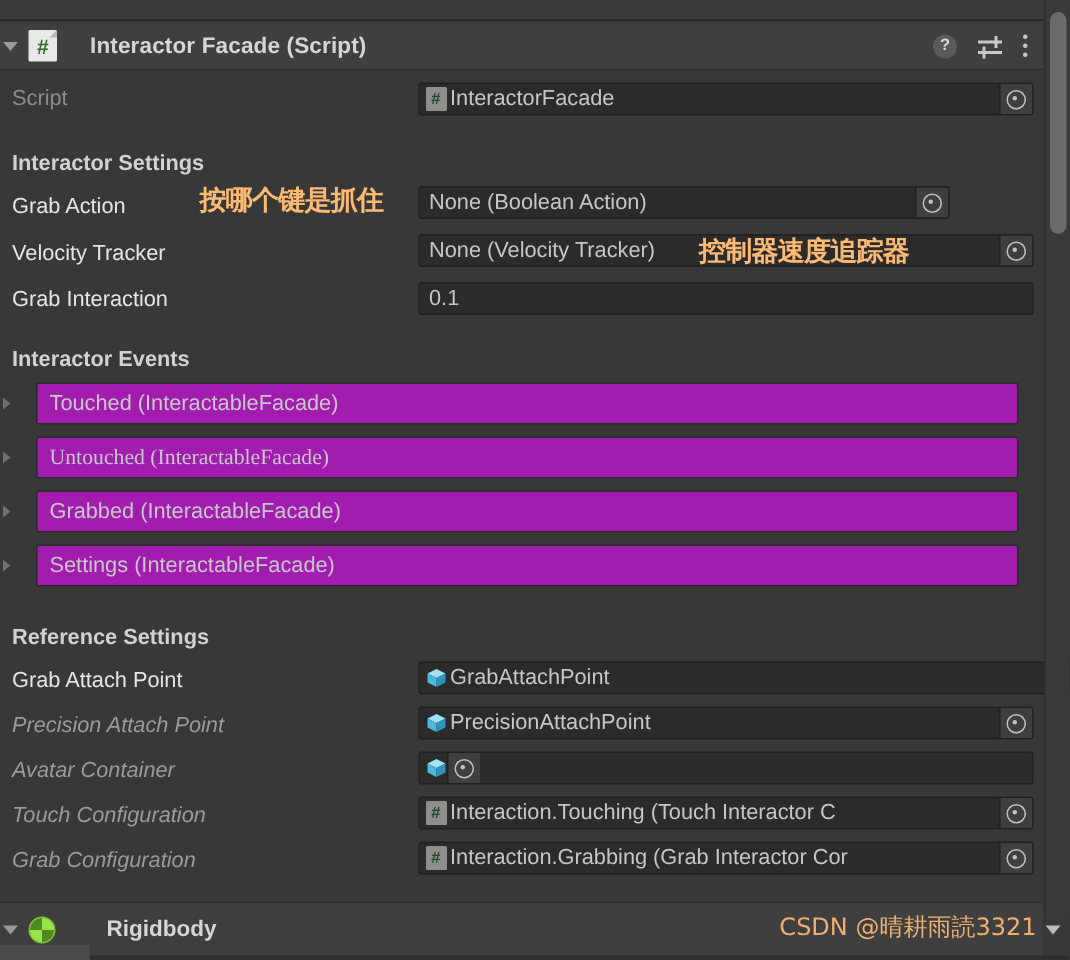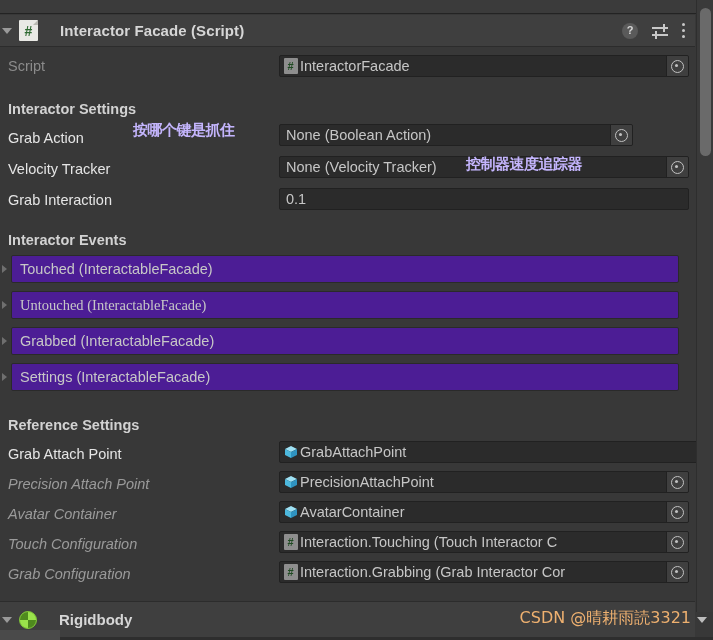--- a/index.html
+++ b/index.html
@@ -259,42 +259,42 @@
   }
   .ev-tri {
     margin-left: 2px;
     width: 0; height: 0;
     border-top: 4px solid transparent;
     border-bottom: 4px solid transparent;
     border-left: 5px solid #6f6f6f;
     flex: 0 0 auto;
   }
   .ev-box {
-    margin-left: 4px;
+    margin-left: 17px;
     flex: 1 1 auto;
     height: 28px;
     margin-right: 16px;
-    background: #4c1d95;
+    background: #a21caf;
     border: 1px solid #2a2a2a;
     border-radius: 2px;
     box-sizing: border-box;
     display: flex;
     align-items: center;
   }
   .ev-text {
     font-size: 14.5px;
     color: #c7c7c7;
     padding-left: 8px;
   }
 
   
   .annot {
     position: absolute;
-    color: #c4b5fd;
-    font-size: 15px;
+    color: #fdba74;
+    font-size: 18px;
     font-weight: bold;
     font-family: "DejaVu Sans", "Liberation Sans", sans-serif;
     white-space: nowrap;
     letter-spacing: -0.5px;
     z-index: 30;
   }
 
   
   .scrollbar-track {
     position: absolute;
@@ -347,21 +347,21 @@
     background: #4f8a1e;
   }
   .rb-icon::after {
     content: "";
     position: absolute;
     right: 0; bottom: 0;
     width: 50%; height: 50%;
     background: #4f8a1e;
   }
   .rb-title {
-    margin-left: 22px;
+    margin-left: 34px;
     font-size: 15px;
     font-weight: bold;
     color: #d6d6d6;
   }
   .rb-bottom-strip {
     position: absolute;
     left: 0;
     top: 637px;
     width: 713px;
     height: 3px;
@@ -539,21 +539,20 @@
     <div class="label italic">Avatar Container</div>
   </div>
   <div class="objfield" style="left:279px; top:501px; width:410px;">
     <div class="of-icon">
       <svg class="of-cube" width="14" height="14" viewBox="0 0 14 14" aria-hidden="true">
         <polygon points="7,1 13,4 7,7 1,4" fill="#9fe2f5"></polygon>
         <polygon points="1,4 7,7 7,13 1,10" fill="#4cb8dd"></polygon>
         <polygon points="13,4 13,10 7,13 7,7" fill="#2f93c0"></polygon>
       </svg>
     </div>
-    <div class="of-text">AvatarContainer</div>
     <div class="picker">
         <div class="ring"></div>
       </div>
   </div>
 
   <div class="row" style="top:531px;">
     <div class="label italic">Touch Configuration</div>
   </div>
   <div class="objfield" style="left:279px; top:531px; width:410px;">
     <div class="of-icon">

